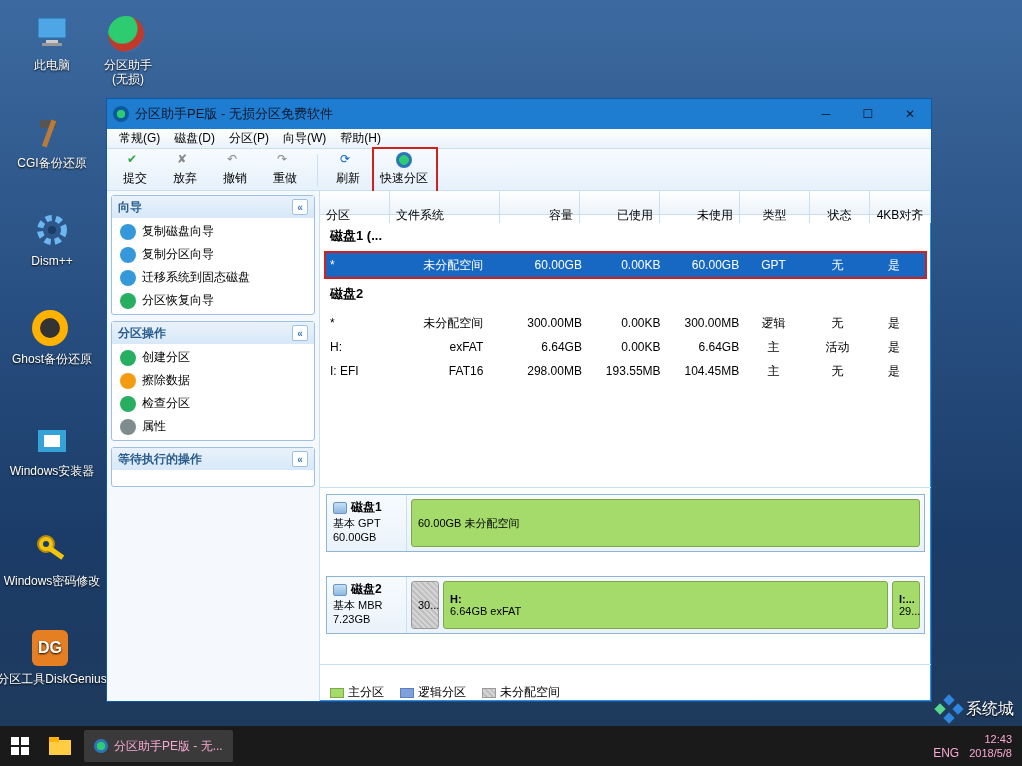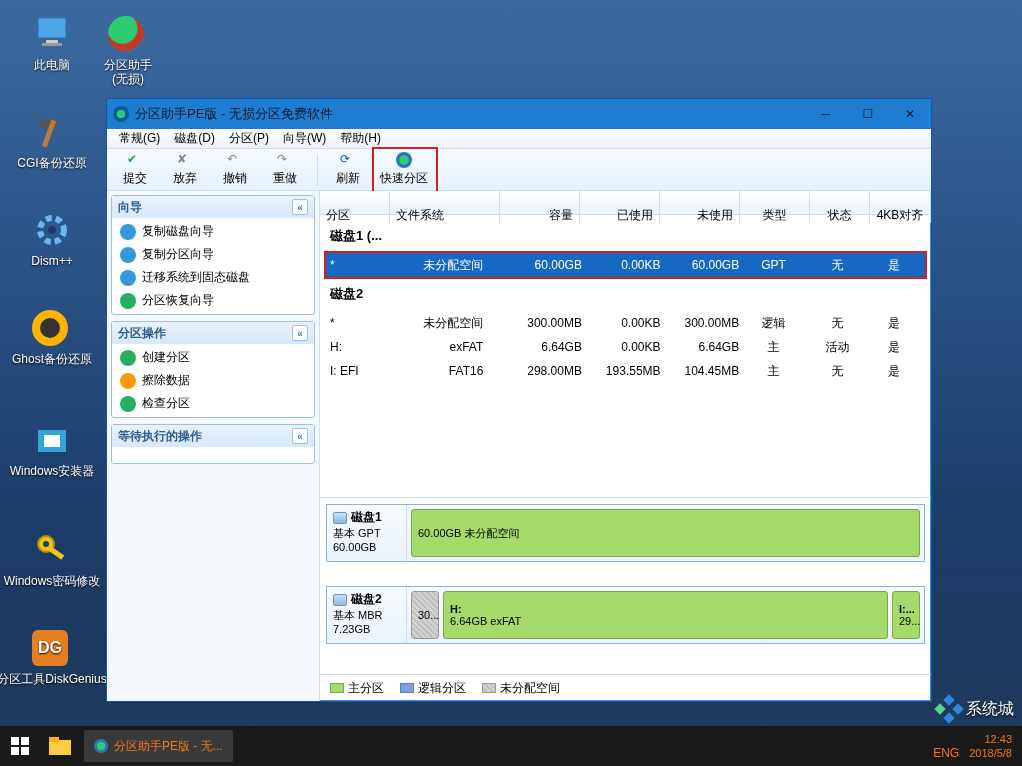--- a/index.html
+++ b/index.html
@@ -39,26 +39,26 @@
 .pc.w1{width:66px}.pc.w2{width:110px;text-align:right;padding-right:20px}.pc.w3{width:80px;text-align:right}.pc.w4{width:80px;text-align:right}.pc.w5{width:80px;text-align:right}.pc.w6{width:70px;text-align:center}.pc.w7{width:60px;text-align:center}.pc.w8{width:55px;text-align:center}
 .visual{padding:6px;border-top:1px solid #c9dff2}
 .disk-vis{border:1px solid #8db5d8;background:linear-gradient(#f7fbff,#eaf2fa);display:flex;margin-bottom:24px;height:58px}
 .disk-meta{width:80px;padding:4px 6px;display:flex;flex-direction:column;gap:0;border-right:1px solid #c9dff2}
 .disk-meta .dmname{font-weight:bold;font-size:12px;display:flex;align-items:center;gap:4px}
 .disk-meta div{font-size:11px}
 .bars{flex:1;display:flex;gap:4px;padding:4px}
 .bar{border:1px solid #7ea74c;background:#a4db6a;border-radius:3px;display:flex;flex-direction:column;justify-content:center;padding:0 6px;font-size:11px}
 .bar.un{background:repeating-linear-gradient(45deg,#d4d4d4,#d4d4d4 2px,#bfbfbf 2px,#bfbfbf 4px);border-color:#999}
 .bar.pri{background:#a4db6a}
-.legend{height:27px;border-top:1px solid #c9dff2;display:flex;align-items:center;gap:16px;padding:0 10px;font-size:12px}
+.legend{height:37px;border-top:1px solid #c9dff2;display:flex;align-items:flex-end;gap:16px;padding:0 10px;font-size:12px}
 .leg-box{display:inline-block;width:14px;height:10px;border:1px solid #999;margin-right:4px;vertical-align:middle}
 .leg-box.pri{background:#a4db6a;border-color:#7ea74c}
 .leg-box.log{background:#7fa0da;border-color:#5a7ec2}
 .leg-box.un{background:repeating-linear-gradient(45deg,#d4d4d4,#d4d4d4 2px,#bfbfbf 2px,#bfbfbf 4px)}
-.taskbar{position:absolute;left:0;right:0;bottom:0;height:40px;background:#1a1a1a;display:flex;align-items:center;color:#f97316}
+.taskbar{position:absolute;left:0;right:0;bottom:0;height:40px;background:#1a1a1a;display:flex;align-items:center;color:#f9a8d4}
 .start{width:40px;height:40px;display:flex;align-items:center;justify-content:center;cursor:pointer}
 .taskitem{display:flex;align-items:center;height:32px;padding:0 10px;margin-left:4px;background:#3a3a3a;border-radius:2px;cursor:pointer;font-size:12px;gap:6px;max-width:200px}
 .tray{margin-left:auto;display:flex;align-items:flex-end;gap:10px;padding:0 10px;font-size:12px}
 .clock{text-align:right;line-height:14px;font-size:11px}
 .wmark{position:absolute;right:8px;bottom:44px;color:#fff;font-size:16px;display:flex;align-items:center;gap:4px;text-shadow:0 1px 2px #000}
 .diamond{transform:rotate(45deg);width:8px;height:8px;display:inline-block}
 .diskicn{width:14px;height:12px;background:linear-gradient(#c5e0f7,#8cb9e0);border:1px solid #6a96c0;border-radius:2px}
 </style>
 </head>
 <body>
@@ -213,20 +213,24 @@
               <span class="pic" style="background:#27ae60"></span>
               <span>创建分区</span>
             </div>
           <div class="panel-itm">
               <span class="pic" style="background:#f39c12"></span>
               <span>擦除数据</span>
             </div>
           <div class="panel-itm">
               <span class="pic" style="background:#27ae60"></span>
               <span>检查分区</span>
+            </div>
+          <div class="panel-itm">
+              <span class="pic" style="background:#7f8c8d"></span>
+              <span>属性</span>
             </div>
         </div>
       </div>
       <div class="panel">
         <div class="panel-hd">
             <span>等待执行的操作</span>
             <span class="chev">«</span>
           </div>
         <div class="panel-bd" style="height:16px"></div>
       </div>

